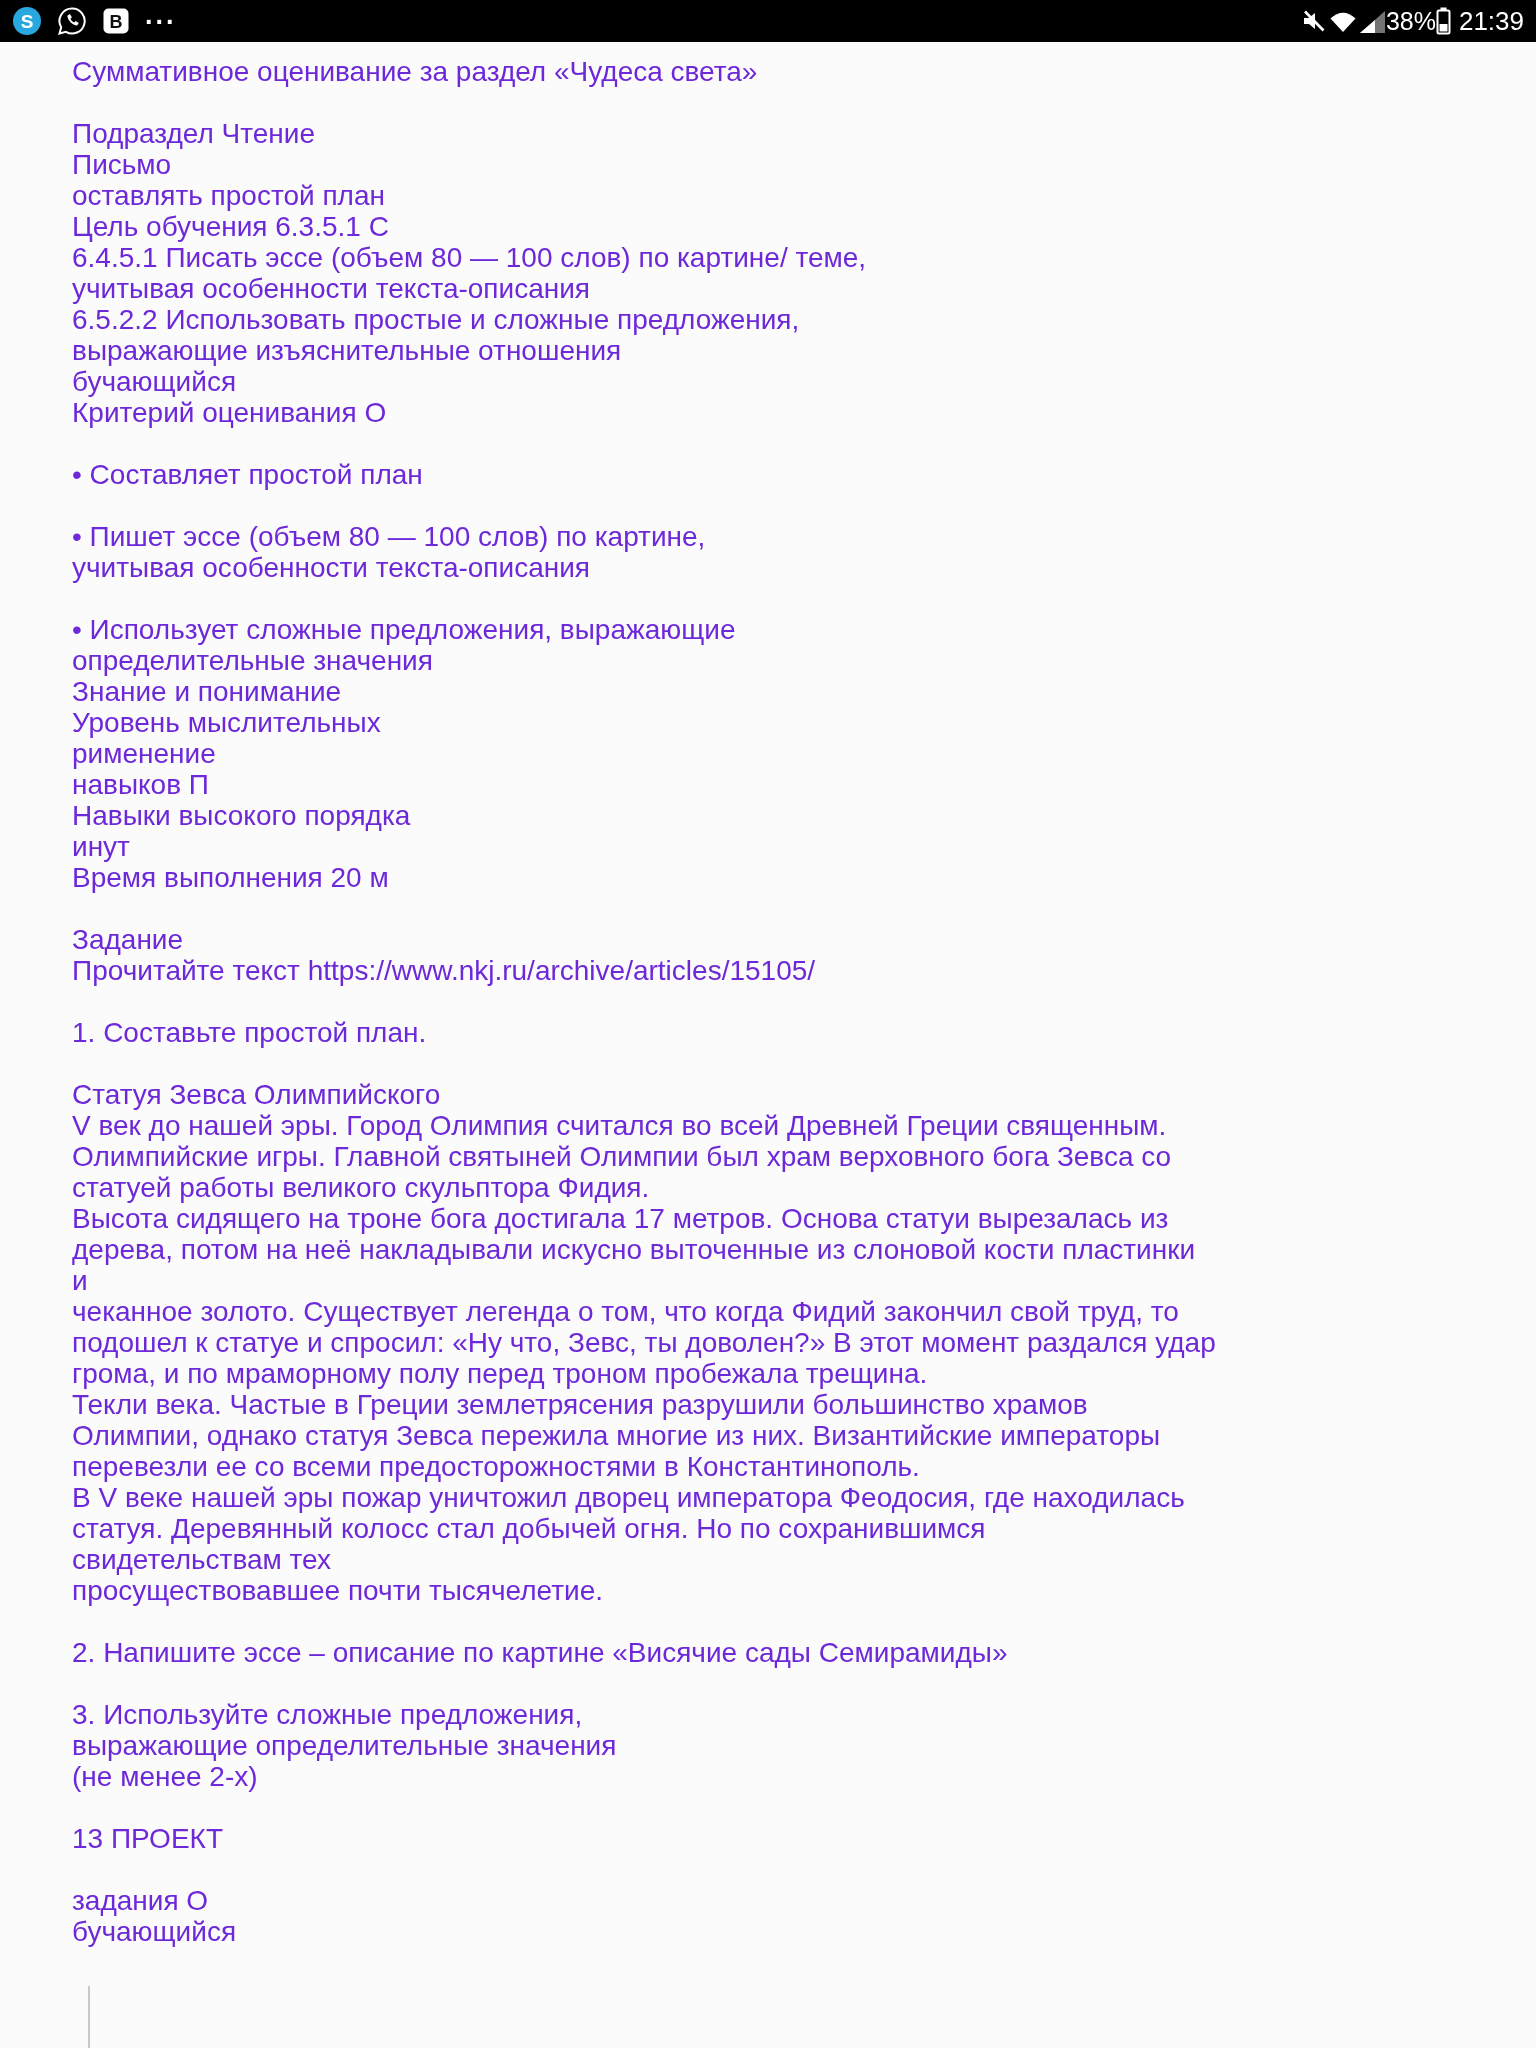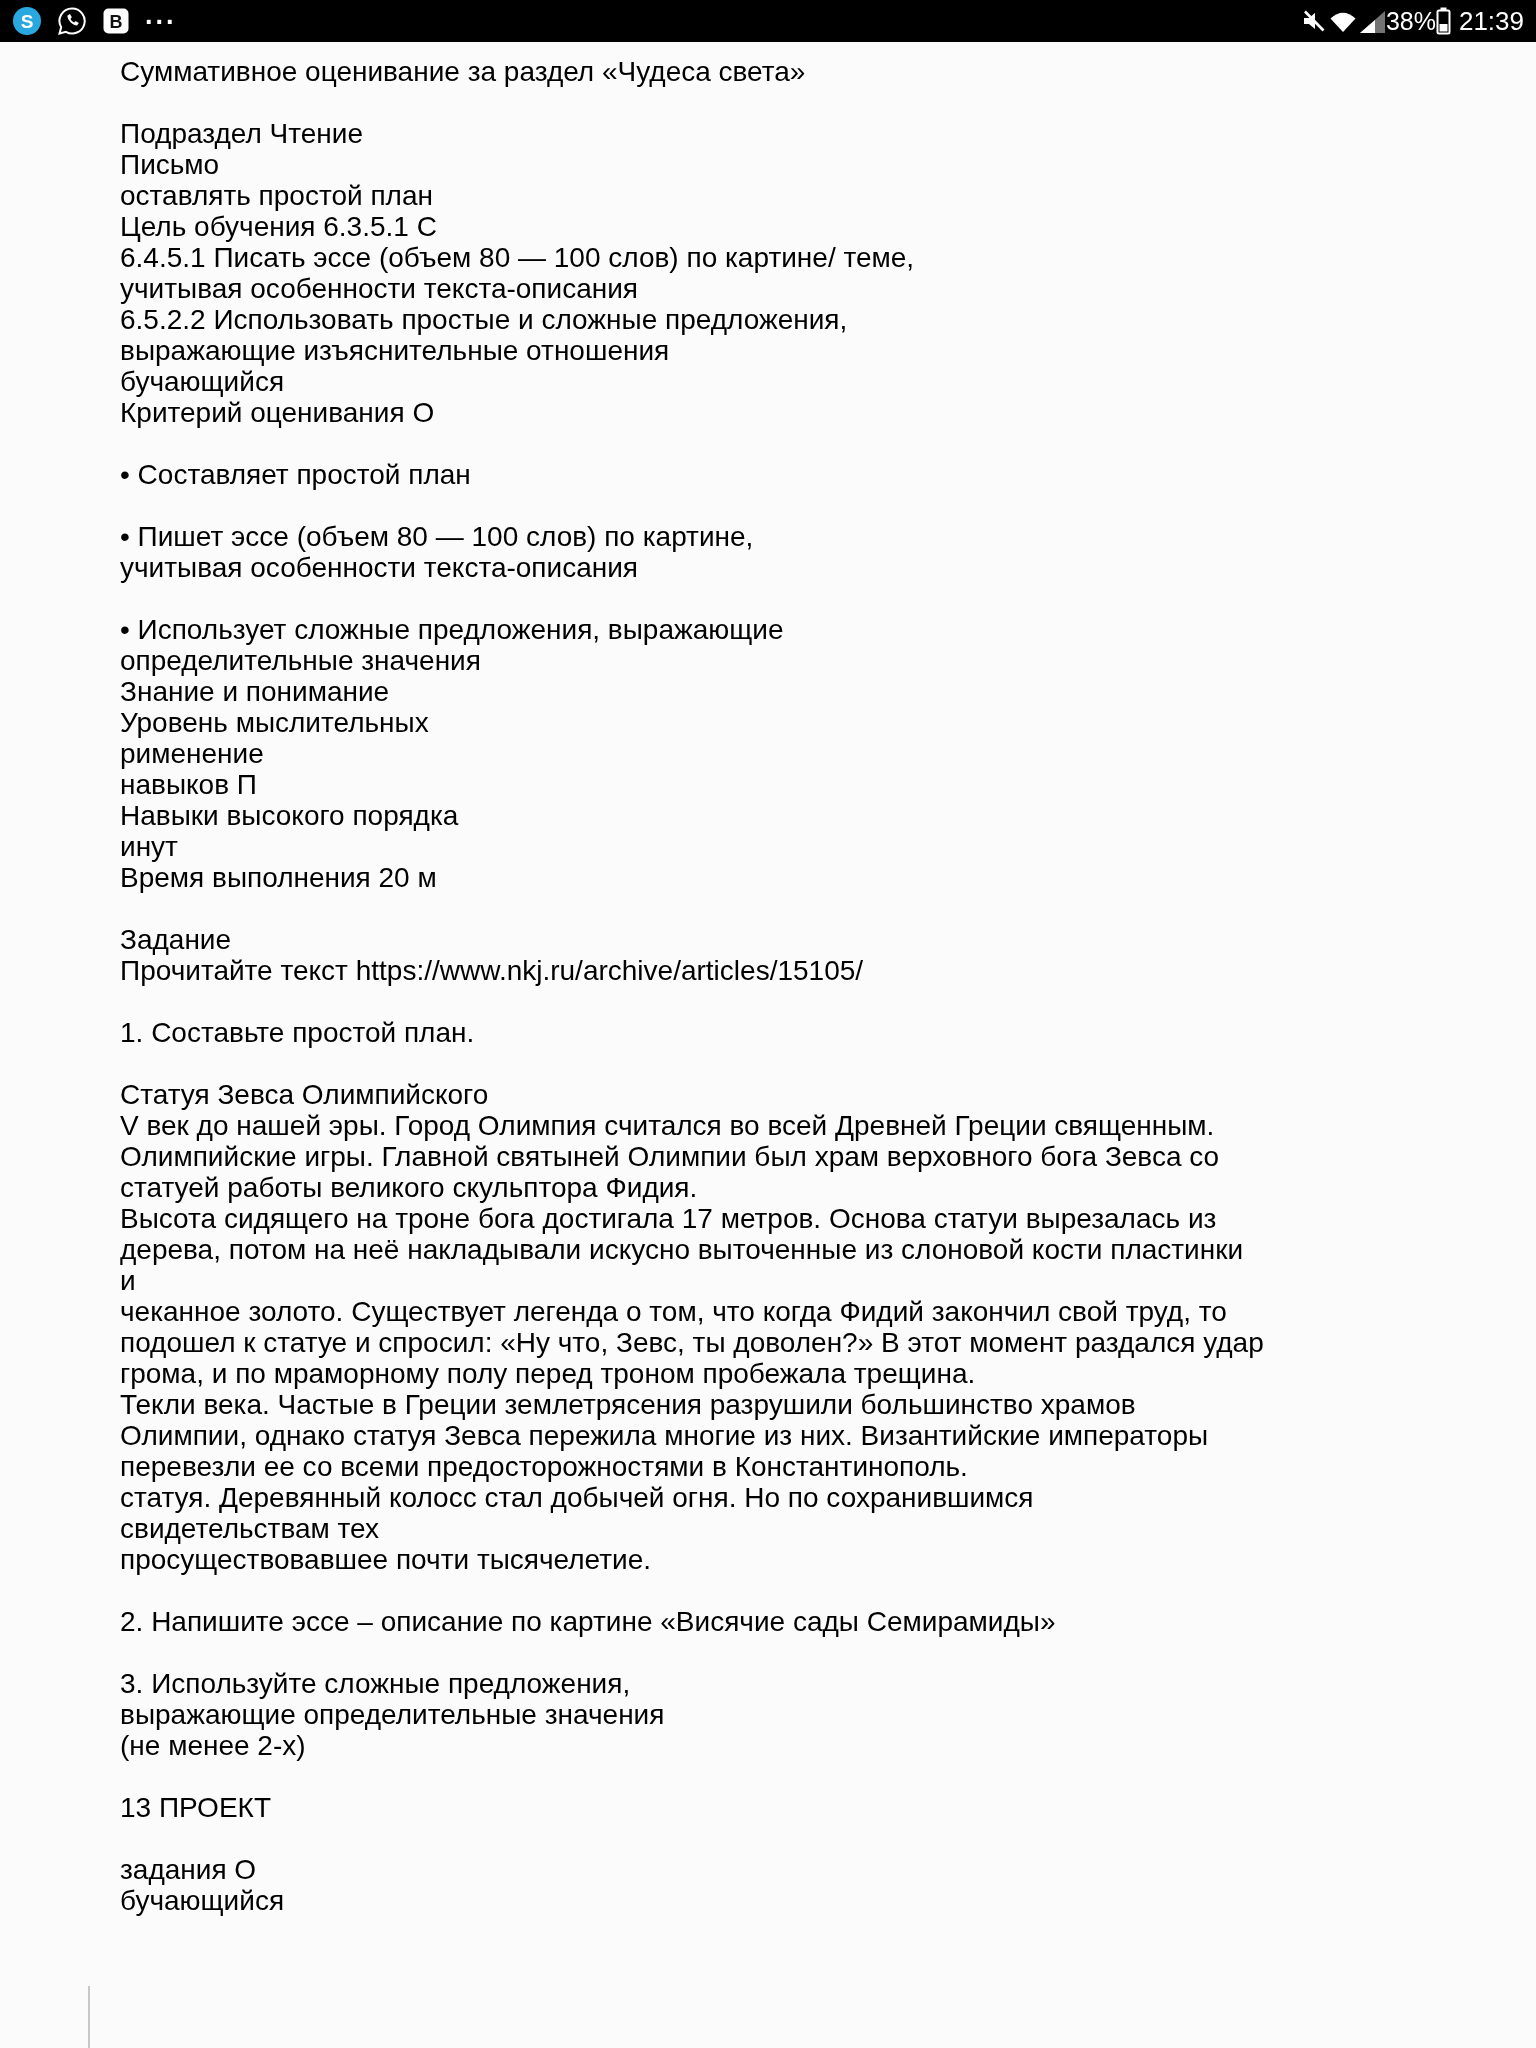--- a/index.html
+++ b/index.html
@@ -33,24 +33,24 @@
     letter-spacing: 3px;
     line-height: 1;
     transform: translateY(-6px);
   }
   .sb-text { font-size: 25px; }
   .sb-time { font-size: 26px; margin-left: 8px; }
   svg text { font-family: "Liberation Sans", "DejaVu Sans", sans-serif; }
 
   
   .doc {
-    padding: 14px 92px 0 120px;
+    padding: 14px 92px 0 72px;
     font-size: 28px;
     line-height: 31px;
-    color: #000000;
+    color: #6d28d9;
   }
   .doc-title { min-height: 31px; white-space: nowrap; }
   .line { min-height: 31px; white-space: nowrap; }
 
   .table-left-border {
     position: absolute;
     left: 88px;
     top: 1986px;
     width: 2px;
     height: 62px;
@@ -154,20 +154,21 @@
       <div class="line">статуей работы великого скульптора Фидия.</div>
       <div class="line">Высота сидящего на троне бога достигала 17 метров. Основа статуи вырезалась из</div>
       <div class="line">дерева, потом на неё накладывали искусно выточенные из слоновой кости пластинки</div>
       <div class="line">и</div>
       <div class="line">чеканное золото. Существует легенда о том, что когда Фидий закончил свой труд, то</div>
       <div class="line">подошел к статуе и спросил: «Ну что, Зевс, ты доволен?» В этот момент раздался удар</div>
       <div class="line">грома, и по мраморному полу перед троном пробежала трещина.</div>
       <div class="line">Текли века. Частые в Греции землетрясения разрушили большинство храмов</div>
       <div class="line">Олимпии, однако статуя Зевса пережила многие из них. Византийские императоры</div>
       <div class="line">перевезли ее со всеми предосторожностями в Константинополь.</div>
+      <div class="line">В V веке нашей эры пожар уничтожил дворец императора Феодосия, где находилась</div>
       <div class="line">статуя. Деревянный колосс стал добычей огня. Но по сохранившимся</div>
       <div class="line">свидетельствам тех</div>
       <div class="line">просуществовавшее почти тысячелетие.</div>
       <div class="line"></div>
       <div class="line">2. Напишите эссе – описание по картине «Висячие сады Семирамиды»</div>
       <div class="line"></div>
       <div class="line">3. Используйте сложные предложения,</div>
       <div class="line">выражающие определительные значения</div>
       <div class="line">(не менее 2-х)</div>
       <div class="line"></div>

